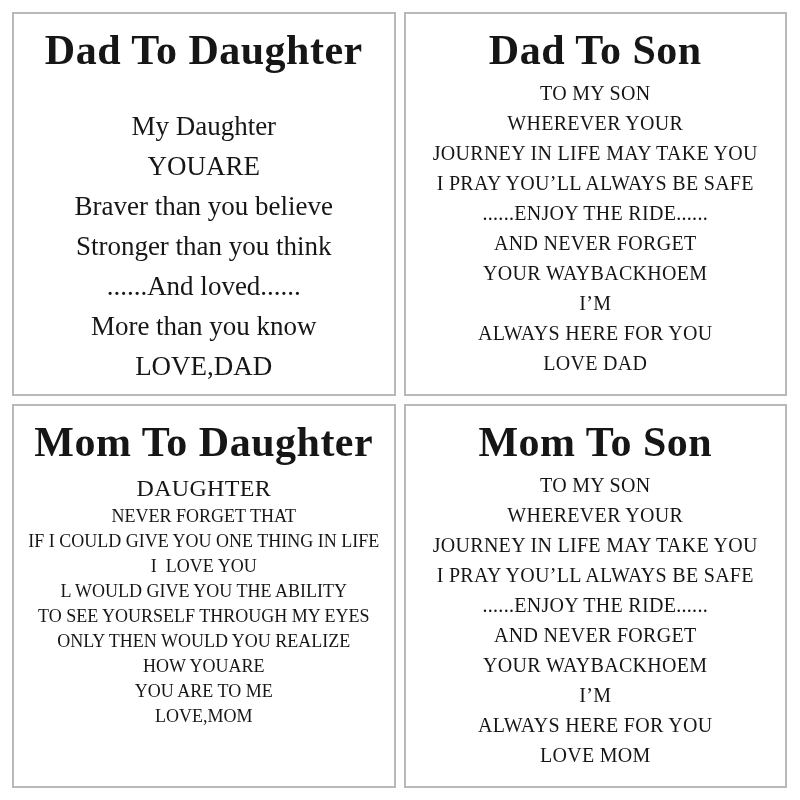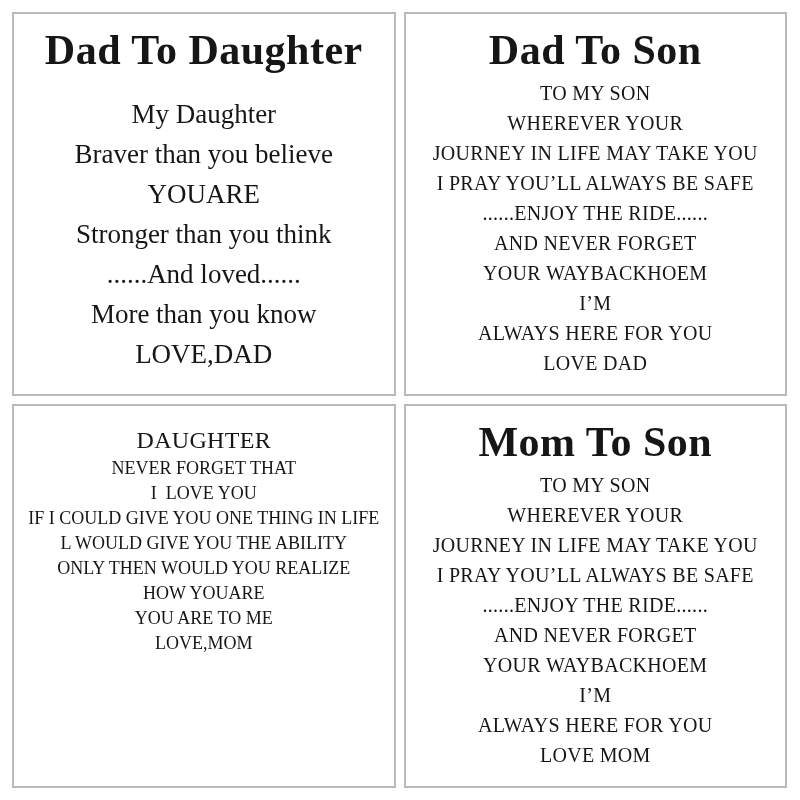--- a/index.html
+++ b/index.html
@@ -42,21 +42,21 @@
     line-height: 48px;
     font-weight: bold;
     white-space: pre;
     letter-spacing: 0.5px;
   }
   .line {
     white-space: pre;
   }
   
   .body-lg {
-    margin-top: 20px;
+    margin-top: 32px;
     font-size: 27px;
     line-height: 40px;
   }
   
   .body-sm {
     margin-top: 4px;
     font-size: 20px;
     line-height: 30px;
     letter-spacing: 0.3px;
   }
@@ -75,22 +75,22 @@
 </style>
 </head>
 <body>
 
 <div class="board">
 
   <div class="card">
     <div class="card-title">Dad To Daughter</div>
     <div class="body-lg">
       <div class="line">My Daughter</div>
+      <div class="line">YOUARE</div>
       <div class="line">Braver than you believe</div>
-      <div class="line">YOUARE</div>
       <div class="line">Stronger than you think</div>
       <div class="line">......And loved......</div>
       <div class="line">More than you know</div>
       <div class="line">LOVE,DAD</div>
     </div>
   </div>
 
   <div class="card">
     <div class="card-title">Dad To Son</div>
     <div class="body-sm">
@@ -101,28 +101,30 @@
       <div class="line">......ENJOY THE RIDE......</div>
       <div class="line">AND NEVER FORGET</div>
       <div class="line">YOUR WAYBACKHOEM</div>
       <div class="line">I’M</div>
       <div class="line">ALWAYS HERE FOR YOU</div>
       <div class="line">LOVE DAD</div>
     </div>
   </div>
 
   <div class="card">
+    <div class="card-title">Mom To Daughter</div>
     <div class="body-lead">
       <div class="line">DAUGHTER</div>
     </div>
     <div class="body-xs">
       <div class="line">NEVER FORGET THAT</div>
+      <div class="line">IF I COULD GIVE YOU ONE THING IN LIFE</div>
       <div class="line">I  LOVE YOU</div>
-      <div class="line">IF I COULD GIVE YOU ONE THING IN LIFE</div>
       <div class="line">L WOULD GIVE YOU THE ABILITY</div>
+      <div class="line">TO SEE YOURSELF THROUGH MY EYES</div>
       <div class="line">ONLY THEN WOULD YOU REALIZE</div>
       <div class="line">HOW YOUARE</div>
       <div class="line">YOU ARE TO ME</div>
       <div class="line">LOVE,MOM</div>
     </div>
   </div>
 
   <div class="card">
     <div class="card-title">Mom To Son</div>
     <div class="body-sm">

